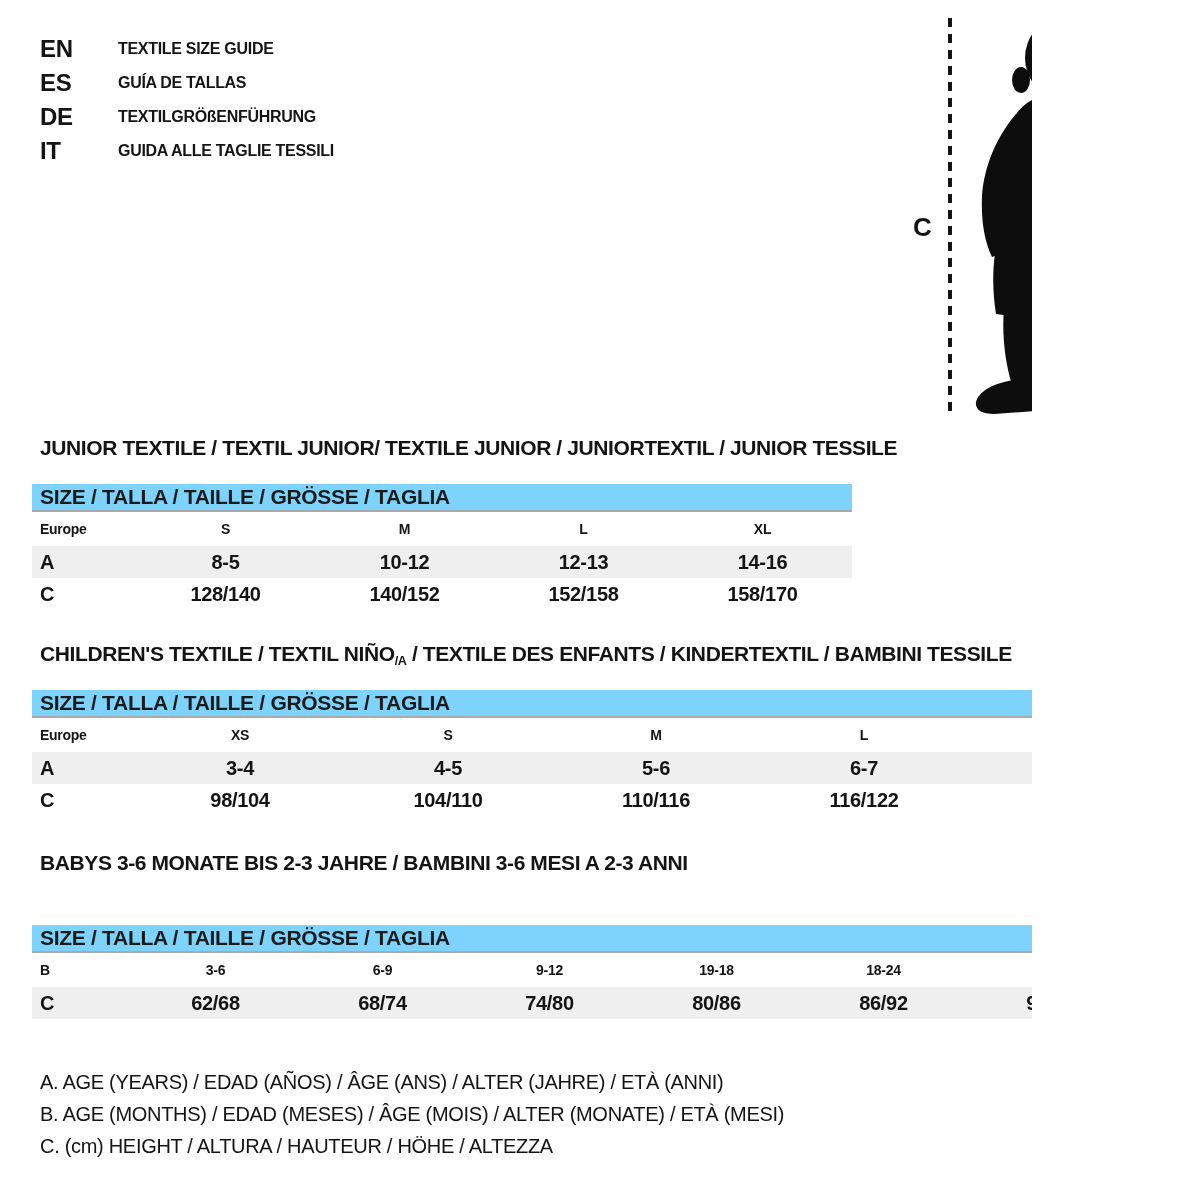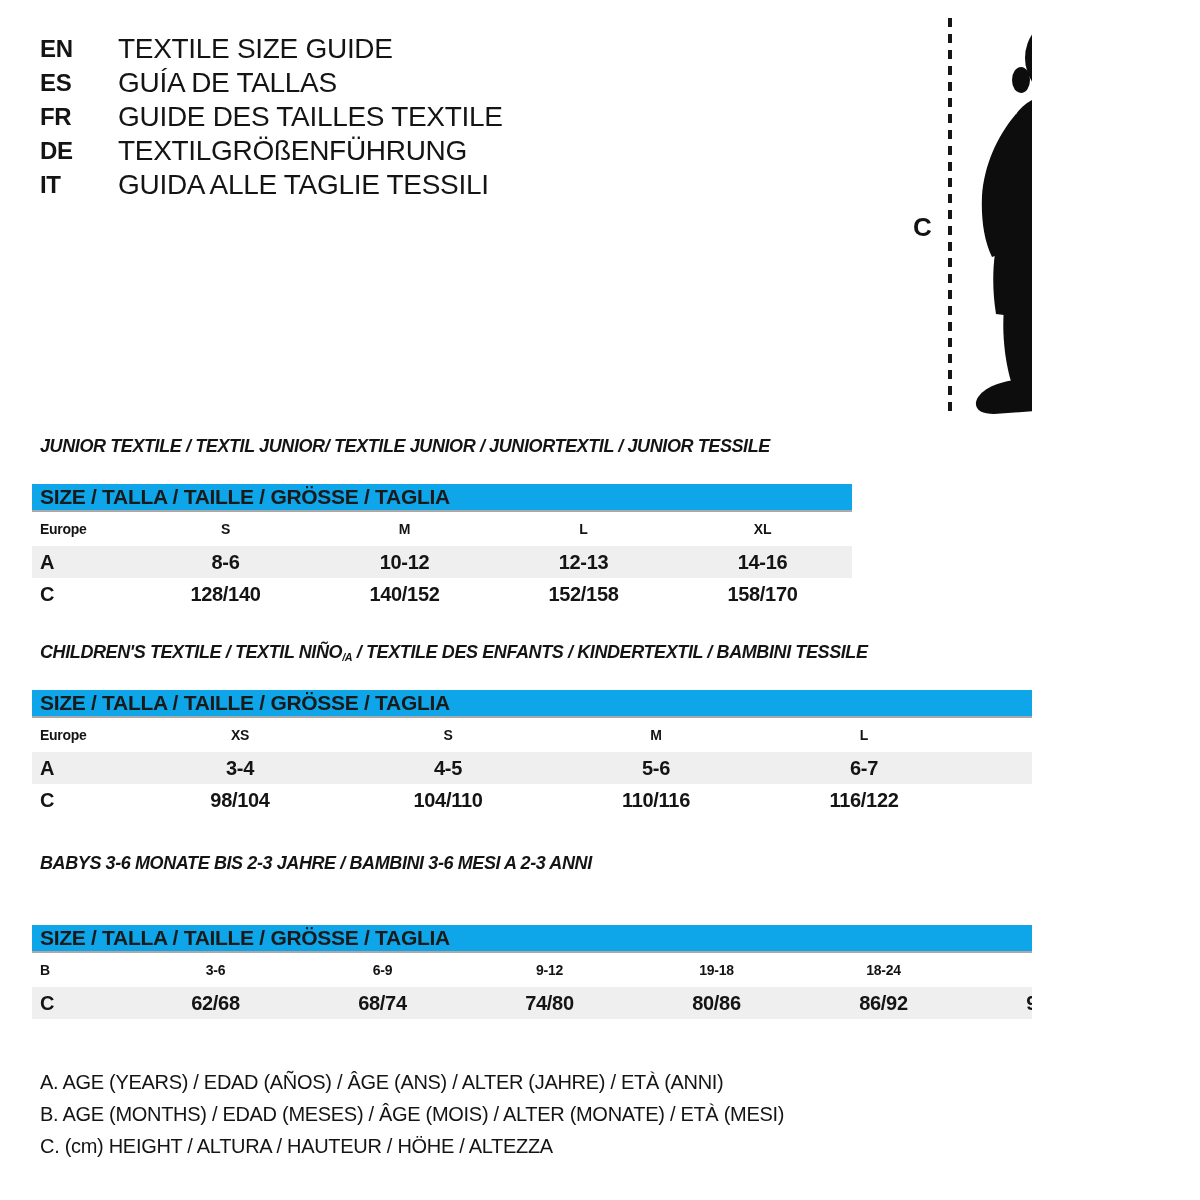--- a/index.html
+++ b/index.html
@@ -7,46 +7,46 @@
   .page {
     position:relative; width:1032px; height:1200px; background:#ffffff;
     font-family:"Liberation Sans","DejaVu Sans",sans-serif; color:#141414;
     overflow:hidden;
   }
 
   
   .lang-block { position:absolute; left:40px; top:32px; }
   .lang-row { display:flex; height:34px; align-items:center; }
   .lang-code { width:78px; font-size:24px; font-weight:700; letter-spacing:-0.3px; }
-  .lang-title { font-size:28px; font-weight:400; letter-spacing:-0.3px; }
+  .lang-title { font-size:16px; font-weight:700; letter-spacing:-0.3px; }
 
   
   .dash-line {
     position:absolute; left:948px; top:18px; width:4px; height:398px;
     background:repeating-linear-gradient(to bottom,#161616 0 9px,transparent 9px 16px);
   }
   .c-label { position:absolute; left:913px; top:212px; font-size:26px; font-weight:700; }
   .toddler-svg { position:absolute; left:966px; top:14px; width:172px; height:404px; }
 
   
-  .sec-title { position:absolute; left:40px; font-size:18px; font-weight:700; letter-spacing:-0.4px; white-space:nowrap;font-style:italic; }
+  .sec-title { position:absolute; left:40px; font-size:21px; font-weight:700; letter-spacing:-0.4px; white-space:nowrap; }
   .sec-title .subsc { font-size:0.6em; vertical-align:-0.28em; }
   .title-junior { top:436px; }
   .title-children { top:642px; }
   .title-babies { top:846px; line-height:34px; }
   .title-babies div { white-space:nowrap; }
 
   
   .tbl { position:absolute; left:32px; }
   .tbl-junior   { top:484px; width:820px; }
   .tbl-children { top:690px; width:1150px; }
   .tbl-babies   { top:925px; width:1150px; }
 
   .band {
-    height:28px; background:#0ea5e9; border-bottom:2px solid #a9a9a9;
+    height:28px; background:#7dd3fc; border-bottom:2px solid #a9a9a9;
     font-size:21px; font-weight:700; letter-spacing:-0.3px;
     display:flex; align-items:center; padding-left:8px; color:#1a1a1a;
   }
   .trow { display:grid; align-items:center; height:32px; }
   .trow.first { height:34px; }
   .trow.shaded { background:#efefef; }
   .tbl-junior   .trow { grid-template-columns:104px repeat(4,179px); }
   .tbl-children .trow { grid-template-columns:104px repeat(5,208px); }
   .tbl-babies   .trow { grid-template-columns:100px repeat(6,167px) 1fr; }
   .cell { text-align:center; font-size:20px; font-weight:700; letter-spacing:-0.3px; }
@@ -63,24 +63,20 @@
 <div class="page">
 
   <header class="lang-block">
     <div class="lang-row">
       <span class="lang-code">EN</span>
       <span class="lang-title">TEXTILE SIZE GUIDE</span>
     </div>
     <div class="lang-row">
       <span class="lang-code">ES</span>
       <span class="lang-title">GUÍA DE TALLAS</span>
-    </div>
-    <div class="lang-row">
-      <span class="lang-code">FR</span>
-      <span class="lang-title">GUIDE DES TAILLES TEXTILE</span>
     </div>
     <div class="lang-row">
       <span class="lang-code">DE</span>
       <span class="lang-title">TEXTILGRÖßENFÜHRUNG</span>
     </div>
     <div class="lang-row">
       <span class="lang-code">IT</span>
       <span class="lang-title">GUIDA ALLE TAGLIE TESSILI</span>
     </div>
   </header>
@@ -109,21 +105,21 @@
     <div class="band">SIZE / TALLA / TAILLE / GRÖSSE / TAGLIA</div>
     <div class="trow first">
       <span class="cell lbl">Europe</span>
       <span class="cell">S</span>
       <span class="cell">M</span>
       <span class="cell">L</span>
       <span class="cell">XL</span>
     </div>
     <div class="trow shaded">
       <span class="cell lbl">A</span>
-      <span class="cell">8-6</span>
+      <span class="cell">8-5</span>
       <span class="cell">10-12</span>
       <span class="cell">12-13</span>
       <span class="cell">14-16</span>
     </div>
     <div class="trow">
       <span class="cell lbl">C</span>
       <span class="cell">128/140</span>
       <span class="cell">140/152</span>
       <span class="cell">152/158</span>
       <span class="cell">158/170</span>

